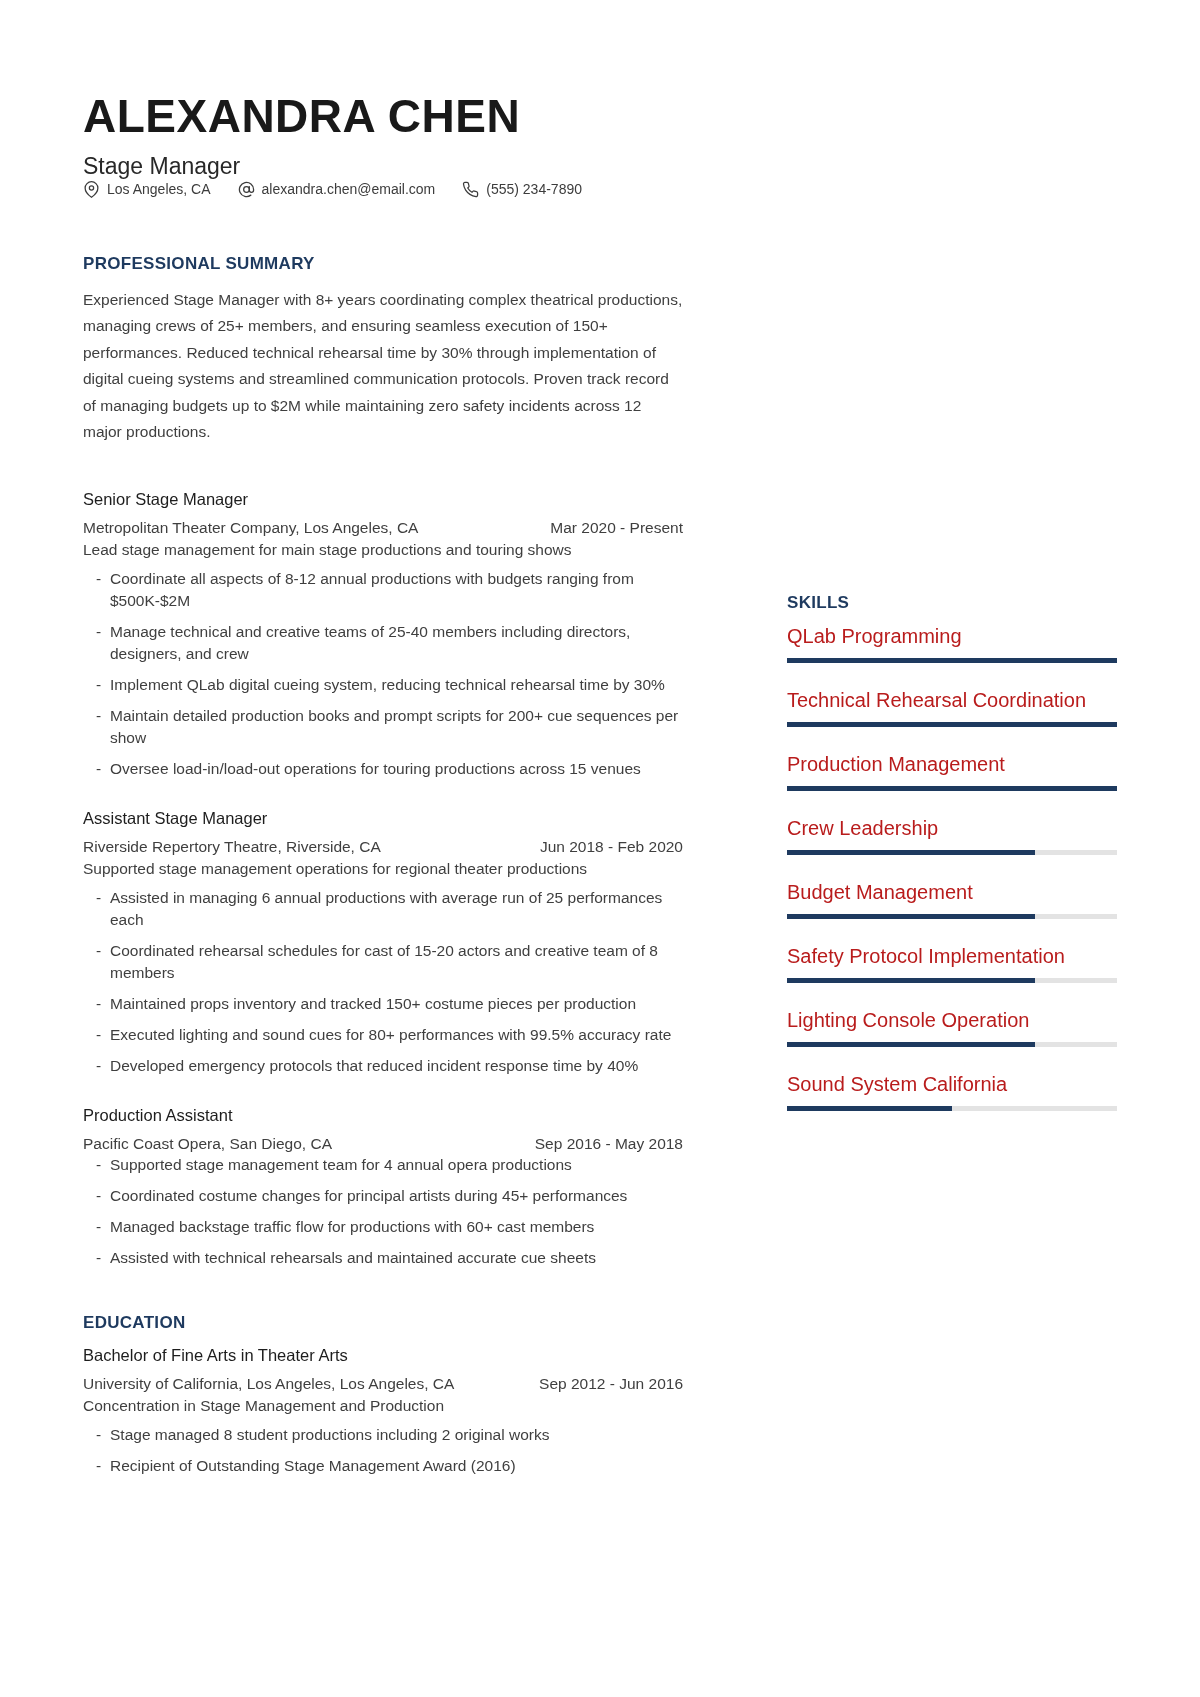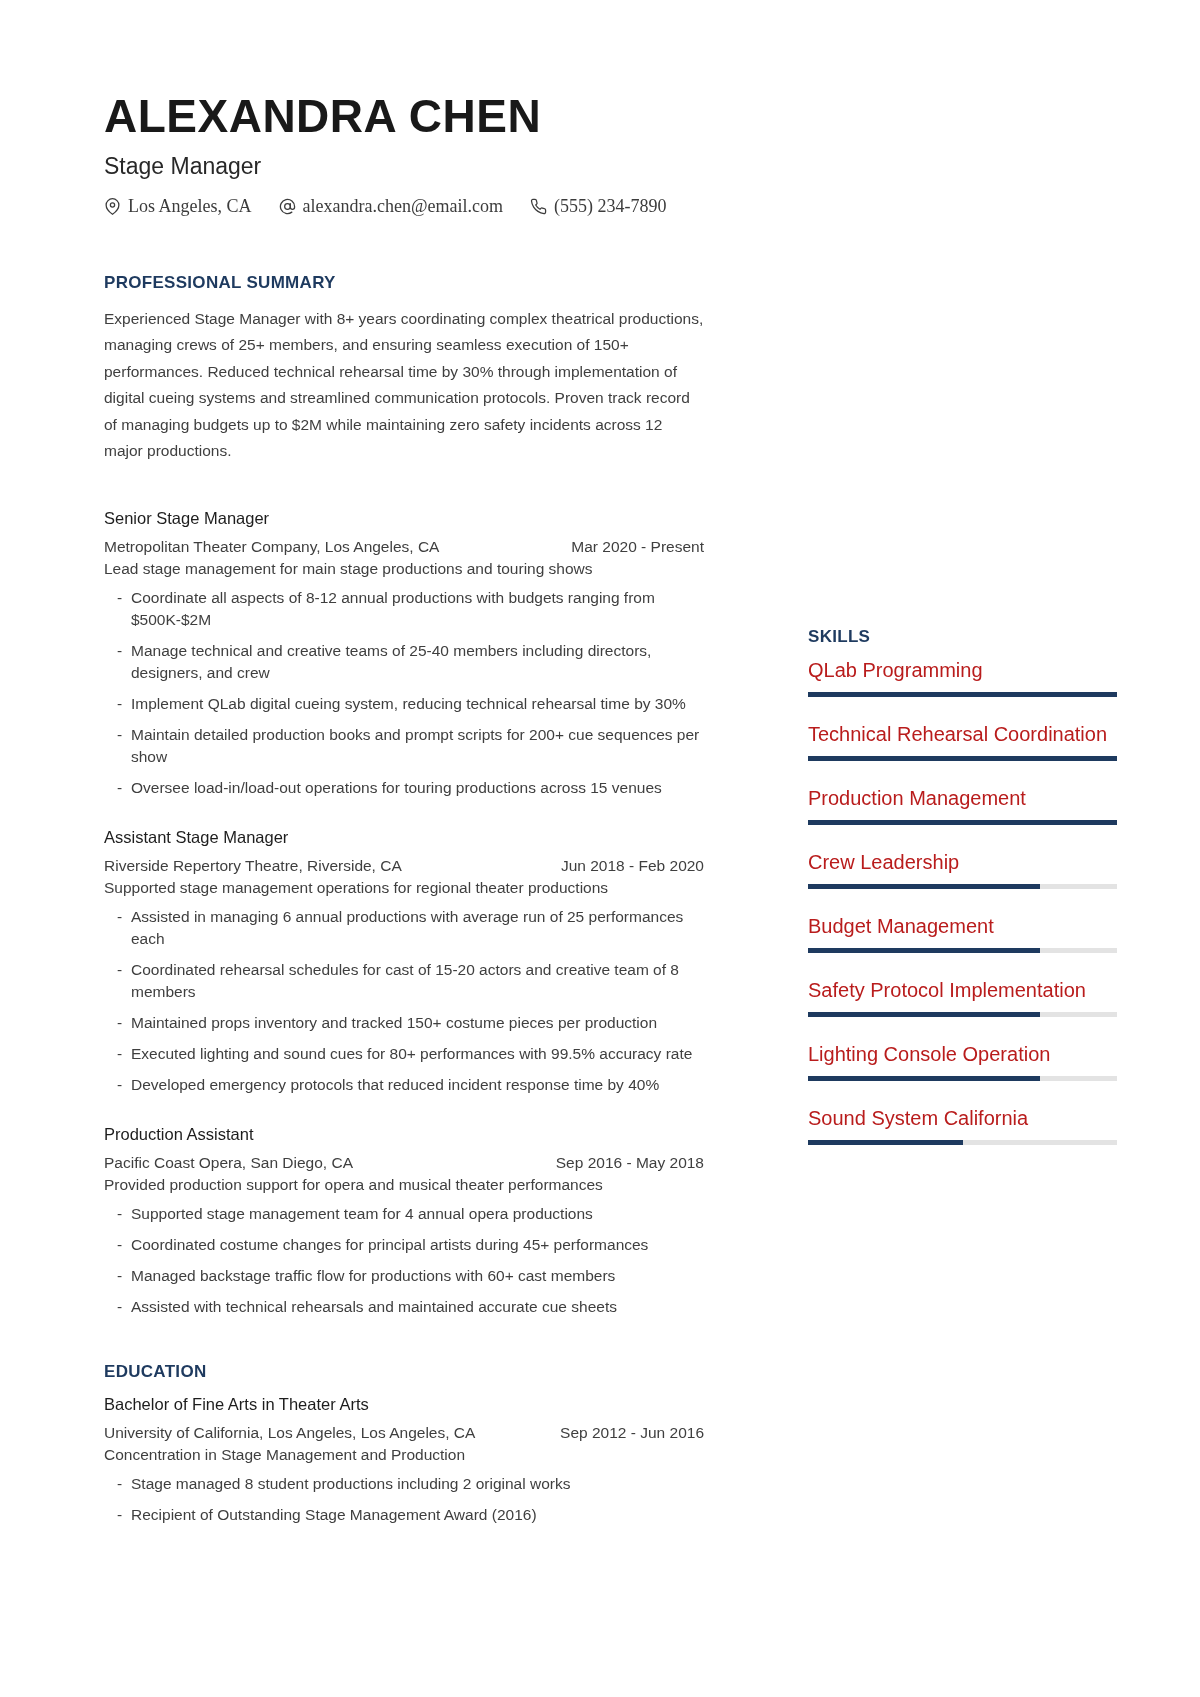--- a/index.html
+++ b/index.html
@@ -1,31 +1,31 @@
 <!DOCTYPE html>
 <html style="--accent: #1e3a5f; --track: #e3e3e3; --body_text: #3f3f3f;"><head>
 <meta charset="utf-8">
 <style>
   * { box-sizing: border-box; }
   html, body { margin: 0; padding: 0; background: #ffffff; }
   .page {
     width: 1200px; height: 1697px; overflow: hidden;
     background: #ffffff;
-    padding: 92px 83px 90px 104px;
+    padding: 92px 83px 90px 83px;
     font-family: "Liberation Sans", sans-serif;
     color: #3f3f3f;
   }
   
   .name {
     margin: 0; font-size: 46px; line-height: 1.05; font-weight: 800;
     letter-spacing: 0.5px; color: #191919;
   }
   .subtitle { font-size: 23px; line-height: 1.2; color: #282828; margin-top: 13px; }
-  .contact-row { display: flex; align-items: center; gap: 27px; margin-top: 15px;
-    font-size: 18px; color: #3c3c3c; font-family: Liberation Serif, serif; }
+  .contact-row { display: flex; align-items: center; gap: 27px; 
+    font-size: 14px; color: #3c3c3c; }
   .contact-item { display: flex; align-items: center; gap: 7px; }
   .cicon { display: inline-flex; width: 17px; height: 17px; }
   .cicon svg { width: 17px; height: 17px; stroke: #3c3c3c; fill: none;
     stroke-width: 1.8; stroke-linecap: round; stroke-linejoin: round; }
   
   .columns { display: flex; gap: 104px; margin-top: 56px; align-items: center; }
   .col-left { flex: 0 0 600px; width: 600px; }
   .col-right { flex: 1 1 auto; min-width: 0; }
   
   .section { margin-bottom: 44px; }
@@ -147,21 +147,20 @@
                   <li><span class="dash">-</span><span>Developed emergency protocols that reduced incident response time by 40%</span></li>
                 </ul>
             </article>
 
             <article class="job">
               <h3 class="job-title">Production Assistant</h3>
               <div class="meta-row">
                 <span class="company">Pacific Coast Opera, San Diego, CA</span>
                 <span class="dates">Sep 2016 - May 2018</span>
               </div>
-              <p class="lead">Provided production support for opera and musical theater performances</p>
               <ul class="bullets">
 
                   <li><span class="dash">-</span><span>Supported stage management team for 4 annual opera productions</span></li>
 
                   <li><span class="dash">-</span><span>Coordinated costume changes for principal artists during 45+ performances</span></li>
 
                   <li><span class="dash">-</span><span>Managed backstage traffic flow for productions with 60+ cast members</span></li>
 
                   <li><span class="dash">-</span><span>Assisted with technical rehearsals and maintained accurate cue sheets</span></li>
                 </ul>

